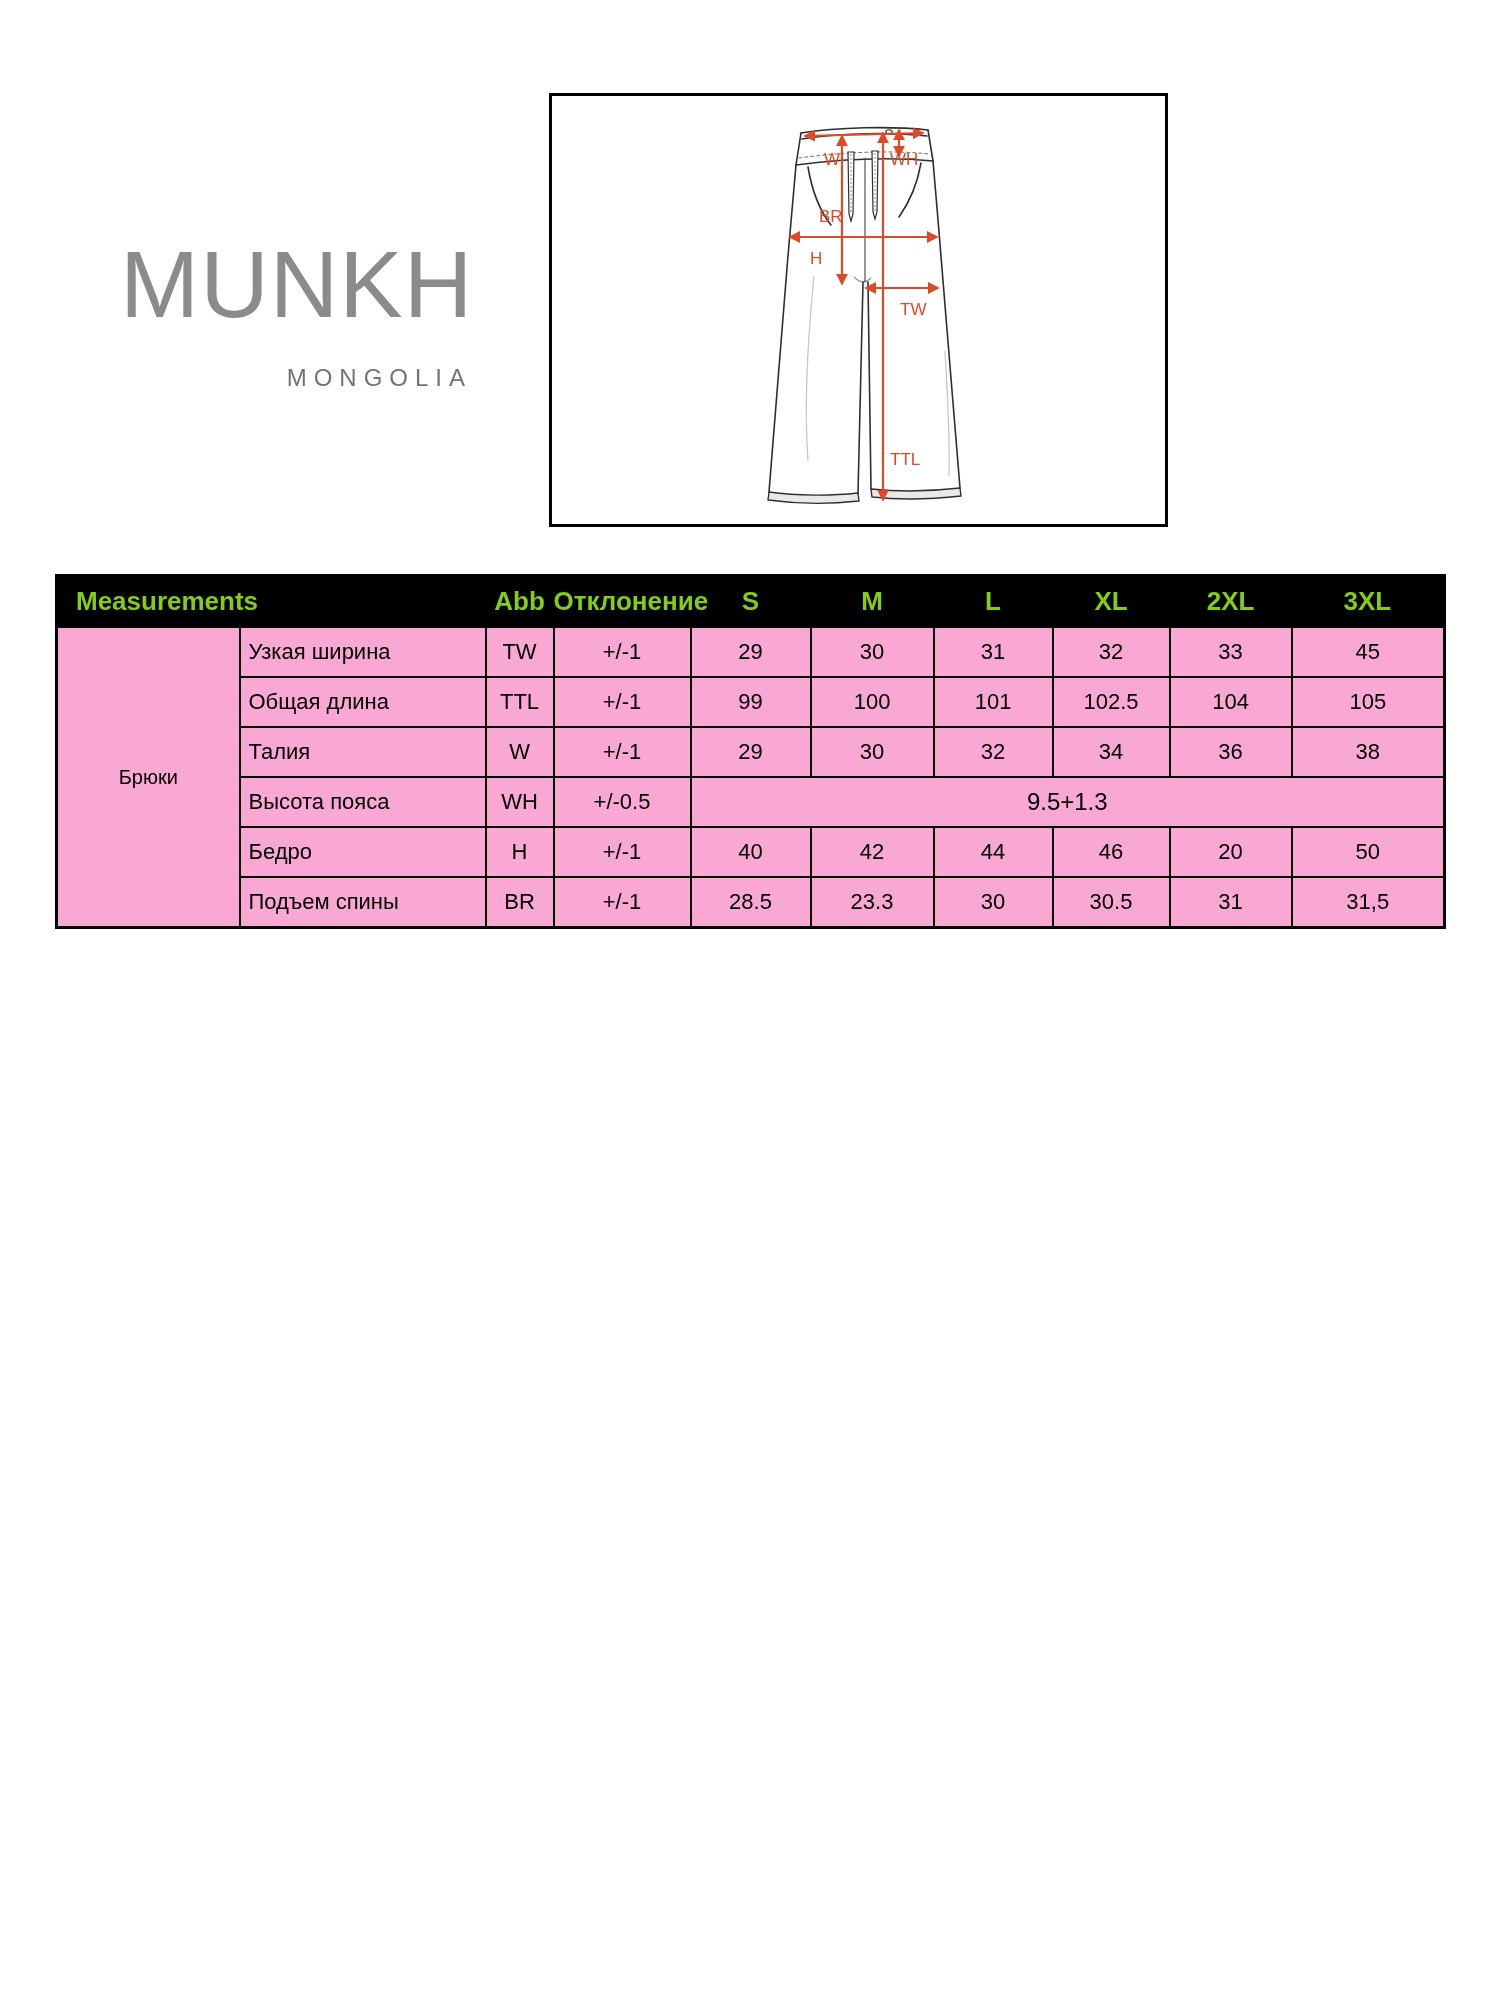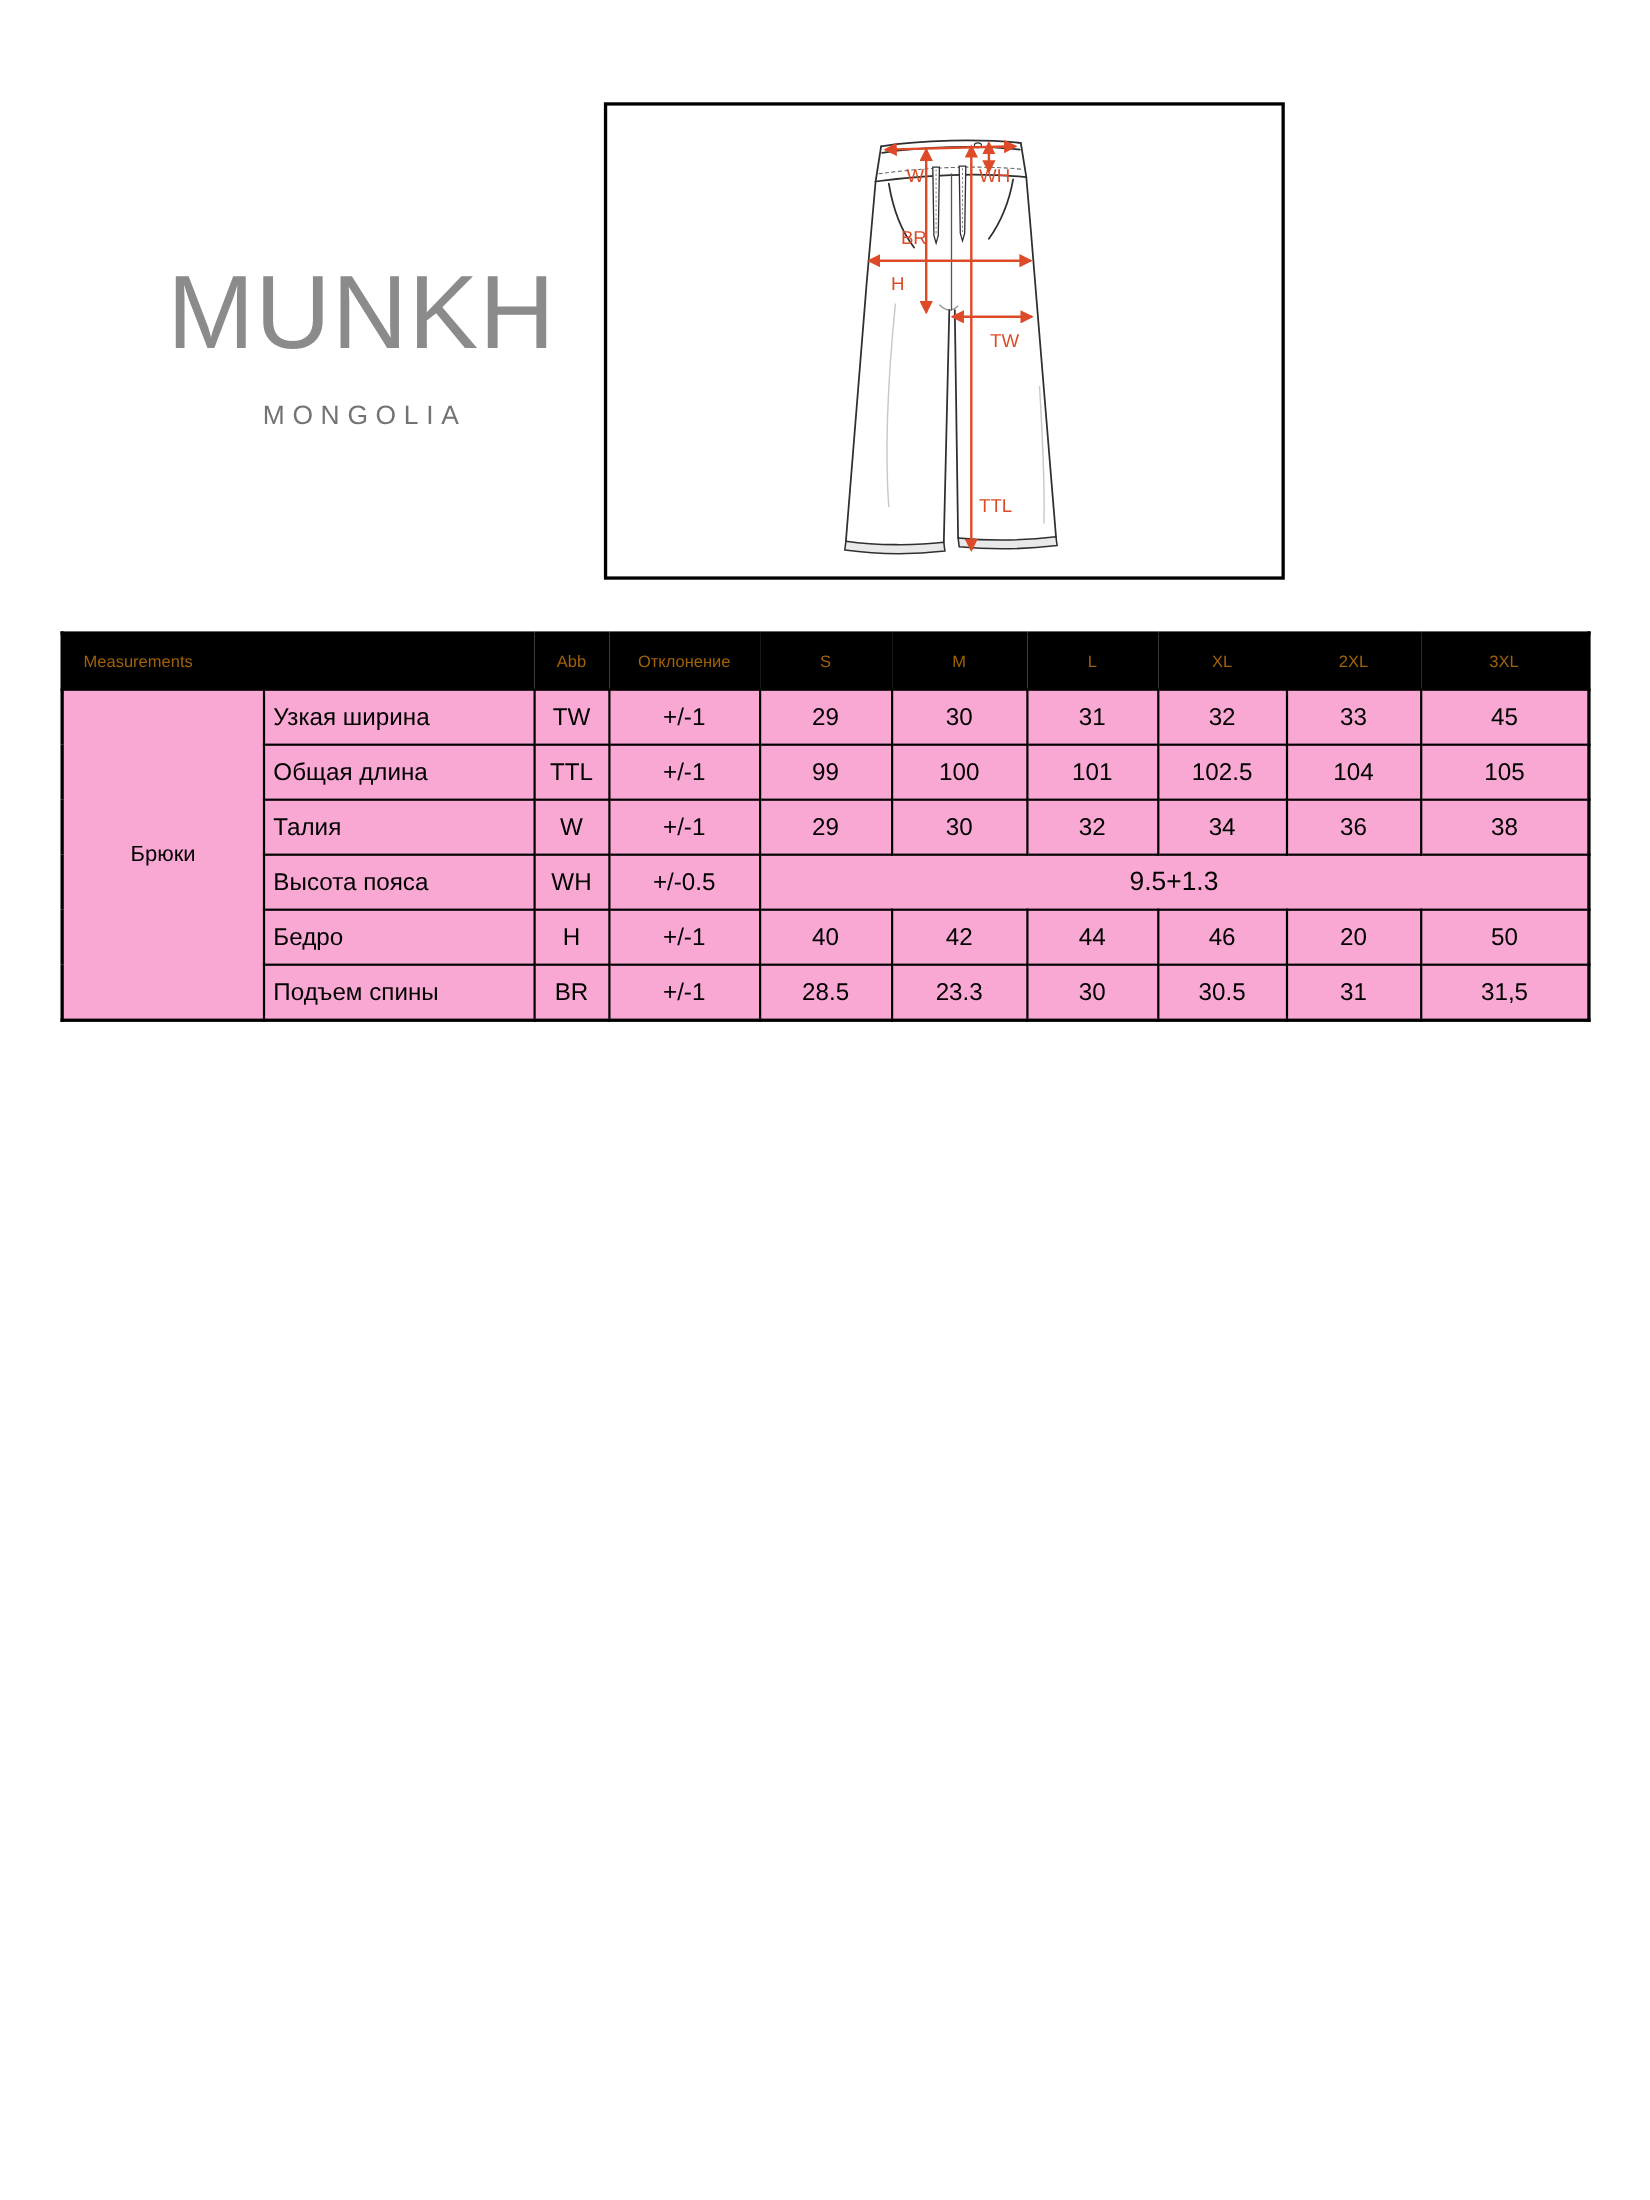--- a/index.html
+++ b/index.html
@@ -1,21 +1,21 @@
 <!DOCTYPE html>
 <html><head>
 <meta charset="utf-8">
 <style>
   html,body{margin:0;padding:0;background:#fff;}
   .page{
     position:relative;width:1500px;height:2000px;background:#fff;overflow:hidden;
     font-family:"Liberation Sans",sans-serif;color:#000;
   }
   
-  .logo{position:absolute;left:152px;top:237px;width:352px;text-align:center;}
+  .logo{position:absolute;left:120px;top:237px;width:352px;text-align:right;}
   .logo-main{
     font-size:95px;line-height:95px;font-weight:400;color:#8b8b8b;
     letter-spacing:1px;white-space:nowrap;
   }
   .logo-sub{
     margin-top:34px;font-size:24px;line-height:24px;color:#737373;
     letter-spacing:7px;text-indent:7px;white-space:nowrap;
   }
   
   .diagram-box{
@@ -25,21 +25,21 @@
   .diagram-box svg{display:block;width:100%;height:100%;}
   .mlabel{font-family:"Liberation Sans",sans-serif;font-size:17px;}
   
   table.size-table{
     position:absolute;left:55px;top:574px;width:1388px;
     border-collapse:collapse;table-layout:fixed;
     border:3px solid #000;
     font-size:22px;
   }
   table.size-table th{
-    background:#000;color:#a16207;font-weight:400;font-size:15px;
+    background:#000;color:#84cc16;font-weight:700;font-size:26px;
     height:49px;text-align:center;padding:0;border:none;
   }
   table.size-table th.th-meas{text-align:left;padding-left:18px;}
   table.size-table td{
     border:2px solid #000;height:48px;text-align:center;
     padding:0;vertical-align:middle;background:#f9a8d4;
   }
   table.size-table td.lbl{text-align:left;padding-left:8px;}
   table.size-table td.group{font-size:20px;margin-left:18px;}
   table.size-table td.merged{font-size:24px;}

